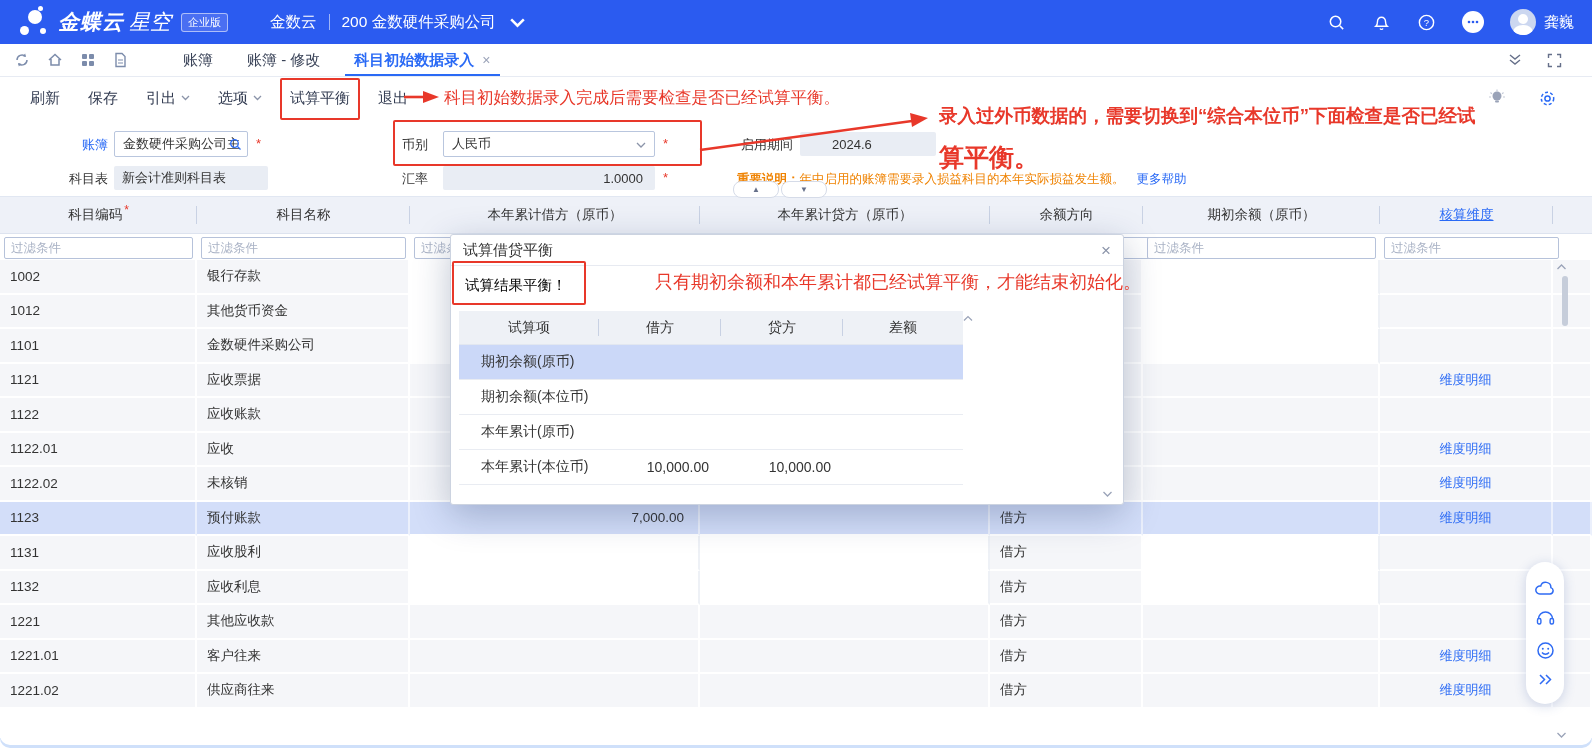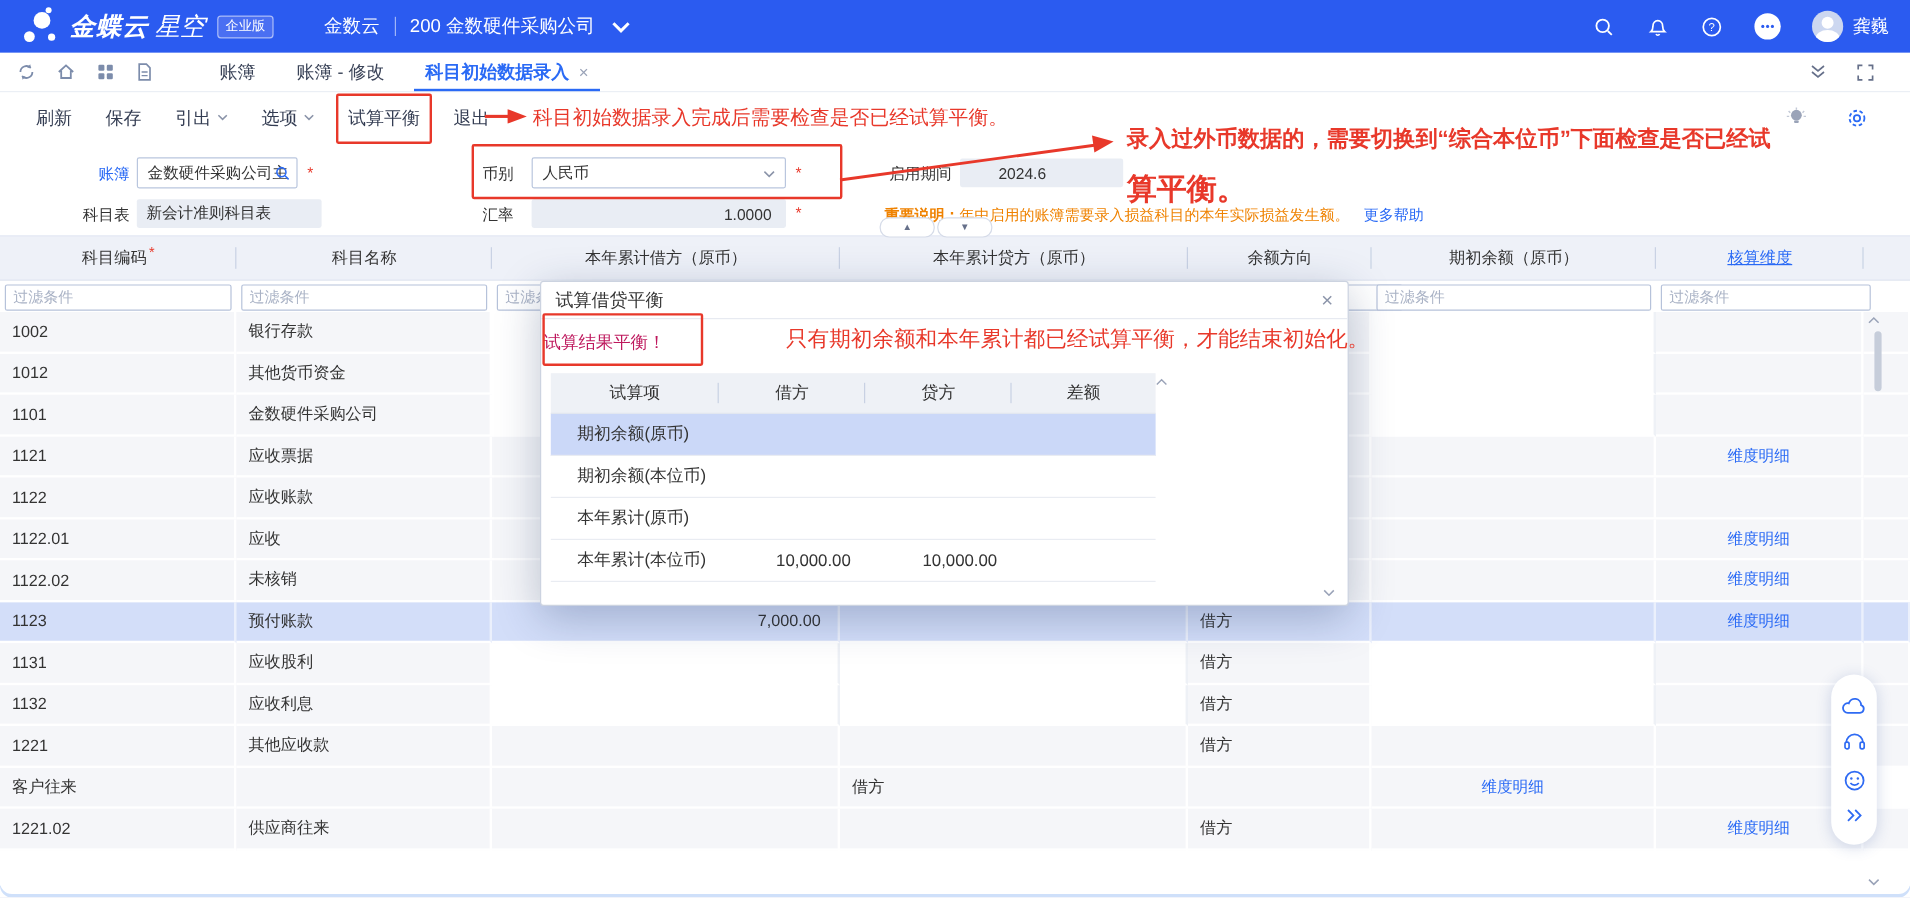--- a/index.html
+++ b/index.html
@@ -73,21 +73,21 @@
   .g-row.selected .gc{background:#d3def9;border-right-color:rgba(255,255,255,.55);}
   .dim-link{color:#2a6af5;font-size:13px;cursor:pointer;}
   
   .vthumb{position:absolute;left:1562px;top:276px;width:6px;height:50px;background:#c6cdda;border-radius:3px;z-index:6;cursor:pointer;}
   .scrollmark{position:absolute;z-index:6;color:#9aa3b8;cursor:pointer;}
   
   .dialog{position:absolute;left:450px;top:234px;width:674px;height:271px;background:#fff;border:1px solid #ccd3e0;
           border-radius:3px;box-shadow:0 10px 36px rgba(25,45,95,.28);z-index:30;box-sizing:border-box;}
   .d-title{height:30px;border-bottom:1px solid #e7eaf1;display:flex;align-items:center;padding:0 12px;font-size:15px;color:#333;}
   .d-close{margin-left:auto;color:#8b94a9;font-size:17px;cursor:pointer;line-height:1;}
-  .d-result{position:absolute;left:2px;top:41px;font-size:14.5px;color:#be185d;}
+  .d-result{position:absolute;left:14px;top:41px;font-size:14.5px;color:#000000;}
   .d-table{position:absolute;left:8px;top:76px;width:504px;}
   .dcols{display:grid;grid-template-columns:140px 122px 122px 120px;}
   .d-thead{height:33px;background:#eef1f6;border-bottom:1px solid #e2e7f0;}
   .d-hc{display:flex;align-items:center;justify-content:center;font-size:14px;color:#333;position:relative;}
   .d-hc:not(:last-child)::after{content:"";position:absolute;right:0;top:8px;bottom:8px;width:1px;background:#c8d1e3;}
   .d-row{height:34px;border-bottom:1px solid #e9ecf2;}
   .d-row.selected{background:#cbd8f8;}
   .d-cell{display:flex;align-items:center;font-size:14px;color:#333;padding:0 22px;overflow:hidden;white-space:nowrap;}
   .d-cell.num{justify-content:flex-end;padding-right:12px;}
   .d-mark{position:absolute;color:#9aa3b8;font-size:10px;}
@@ -445,20 +445,21 @@
           <div class="gc">1221</div>
           <div class="gc">其他应收款</div>
           <div class="gc num"></div>
           <div class="gc num"></div>
           <div class="gc">借方</div>
           <div class="gc num"></div>
           <div class="gc center"></div>
           <div class="gc"></div>
         </div>
         <div class="g-row gcols">
+          <div class="gc">1221.01</div>
           <div class="gc">客户往来</div>
           <div class="gc num"></div>
           <div class="gc num"></div>
           <div class="gc">借方</div>
           <div class="gc num"></div>
           <div class="gc center">
             <span class="dim-link">维度明细</span>
           </div>
           <div class="gc"></div>
         </div>

